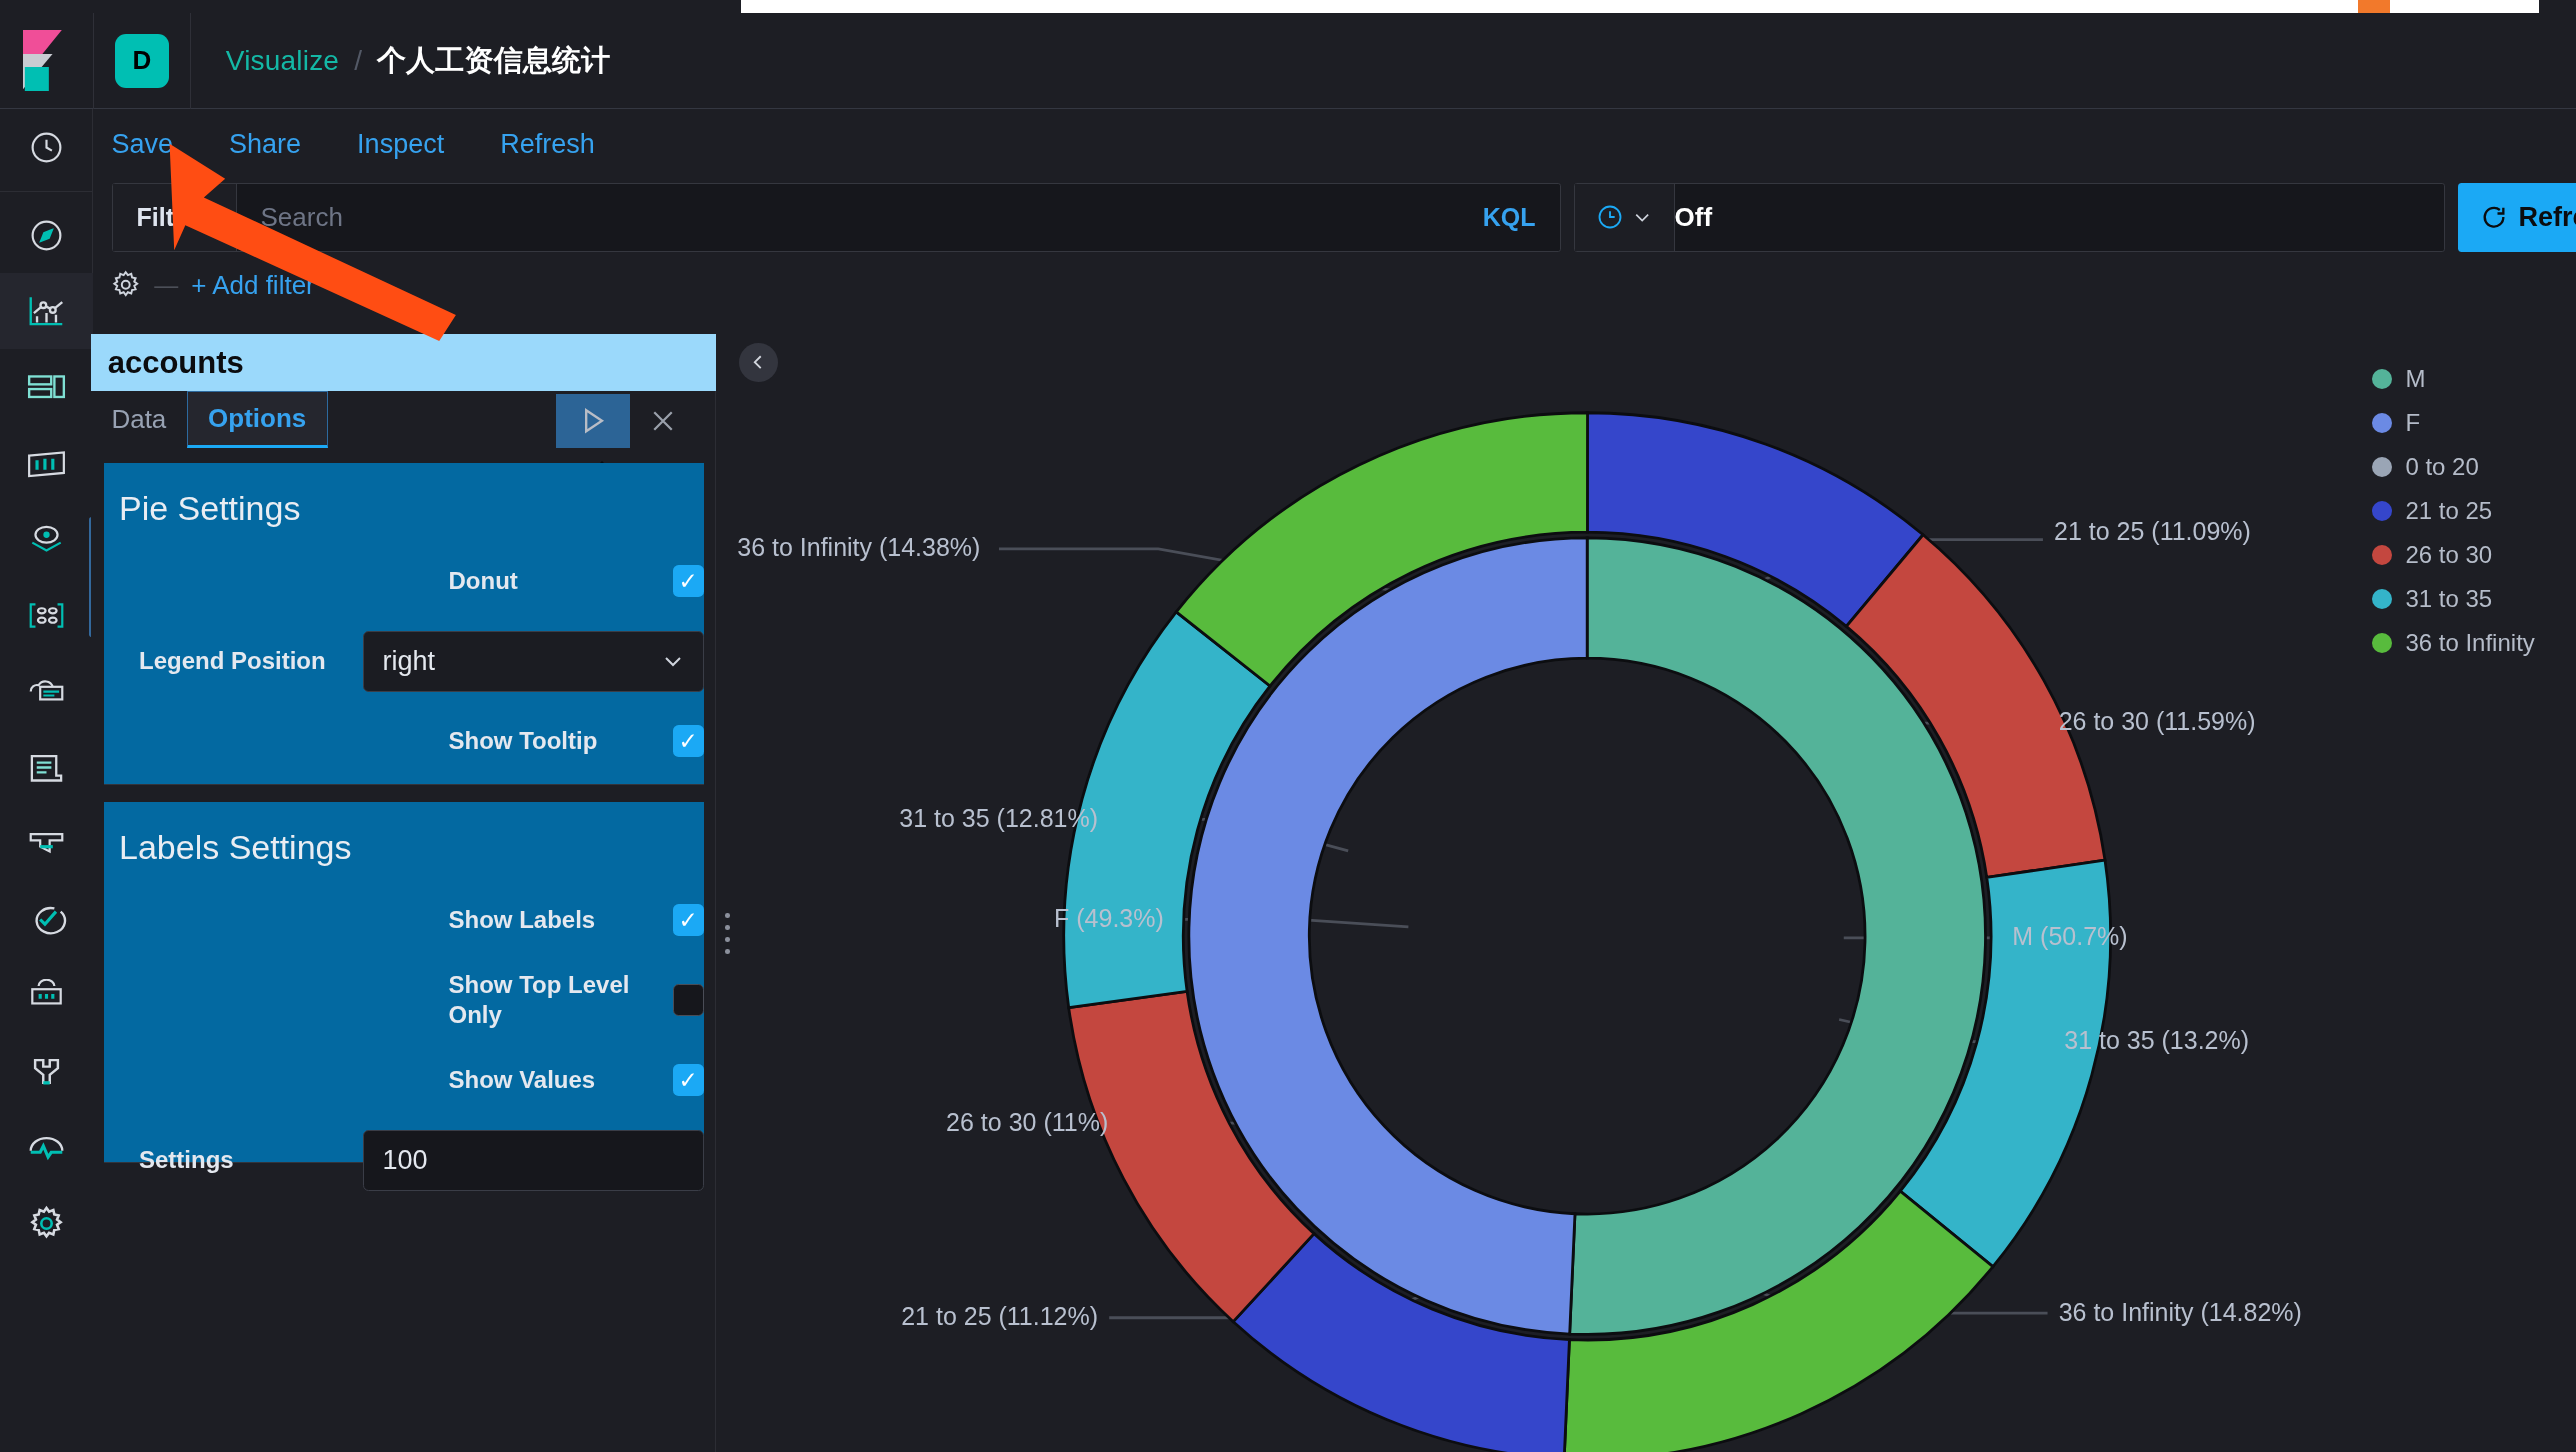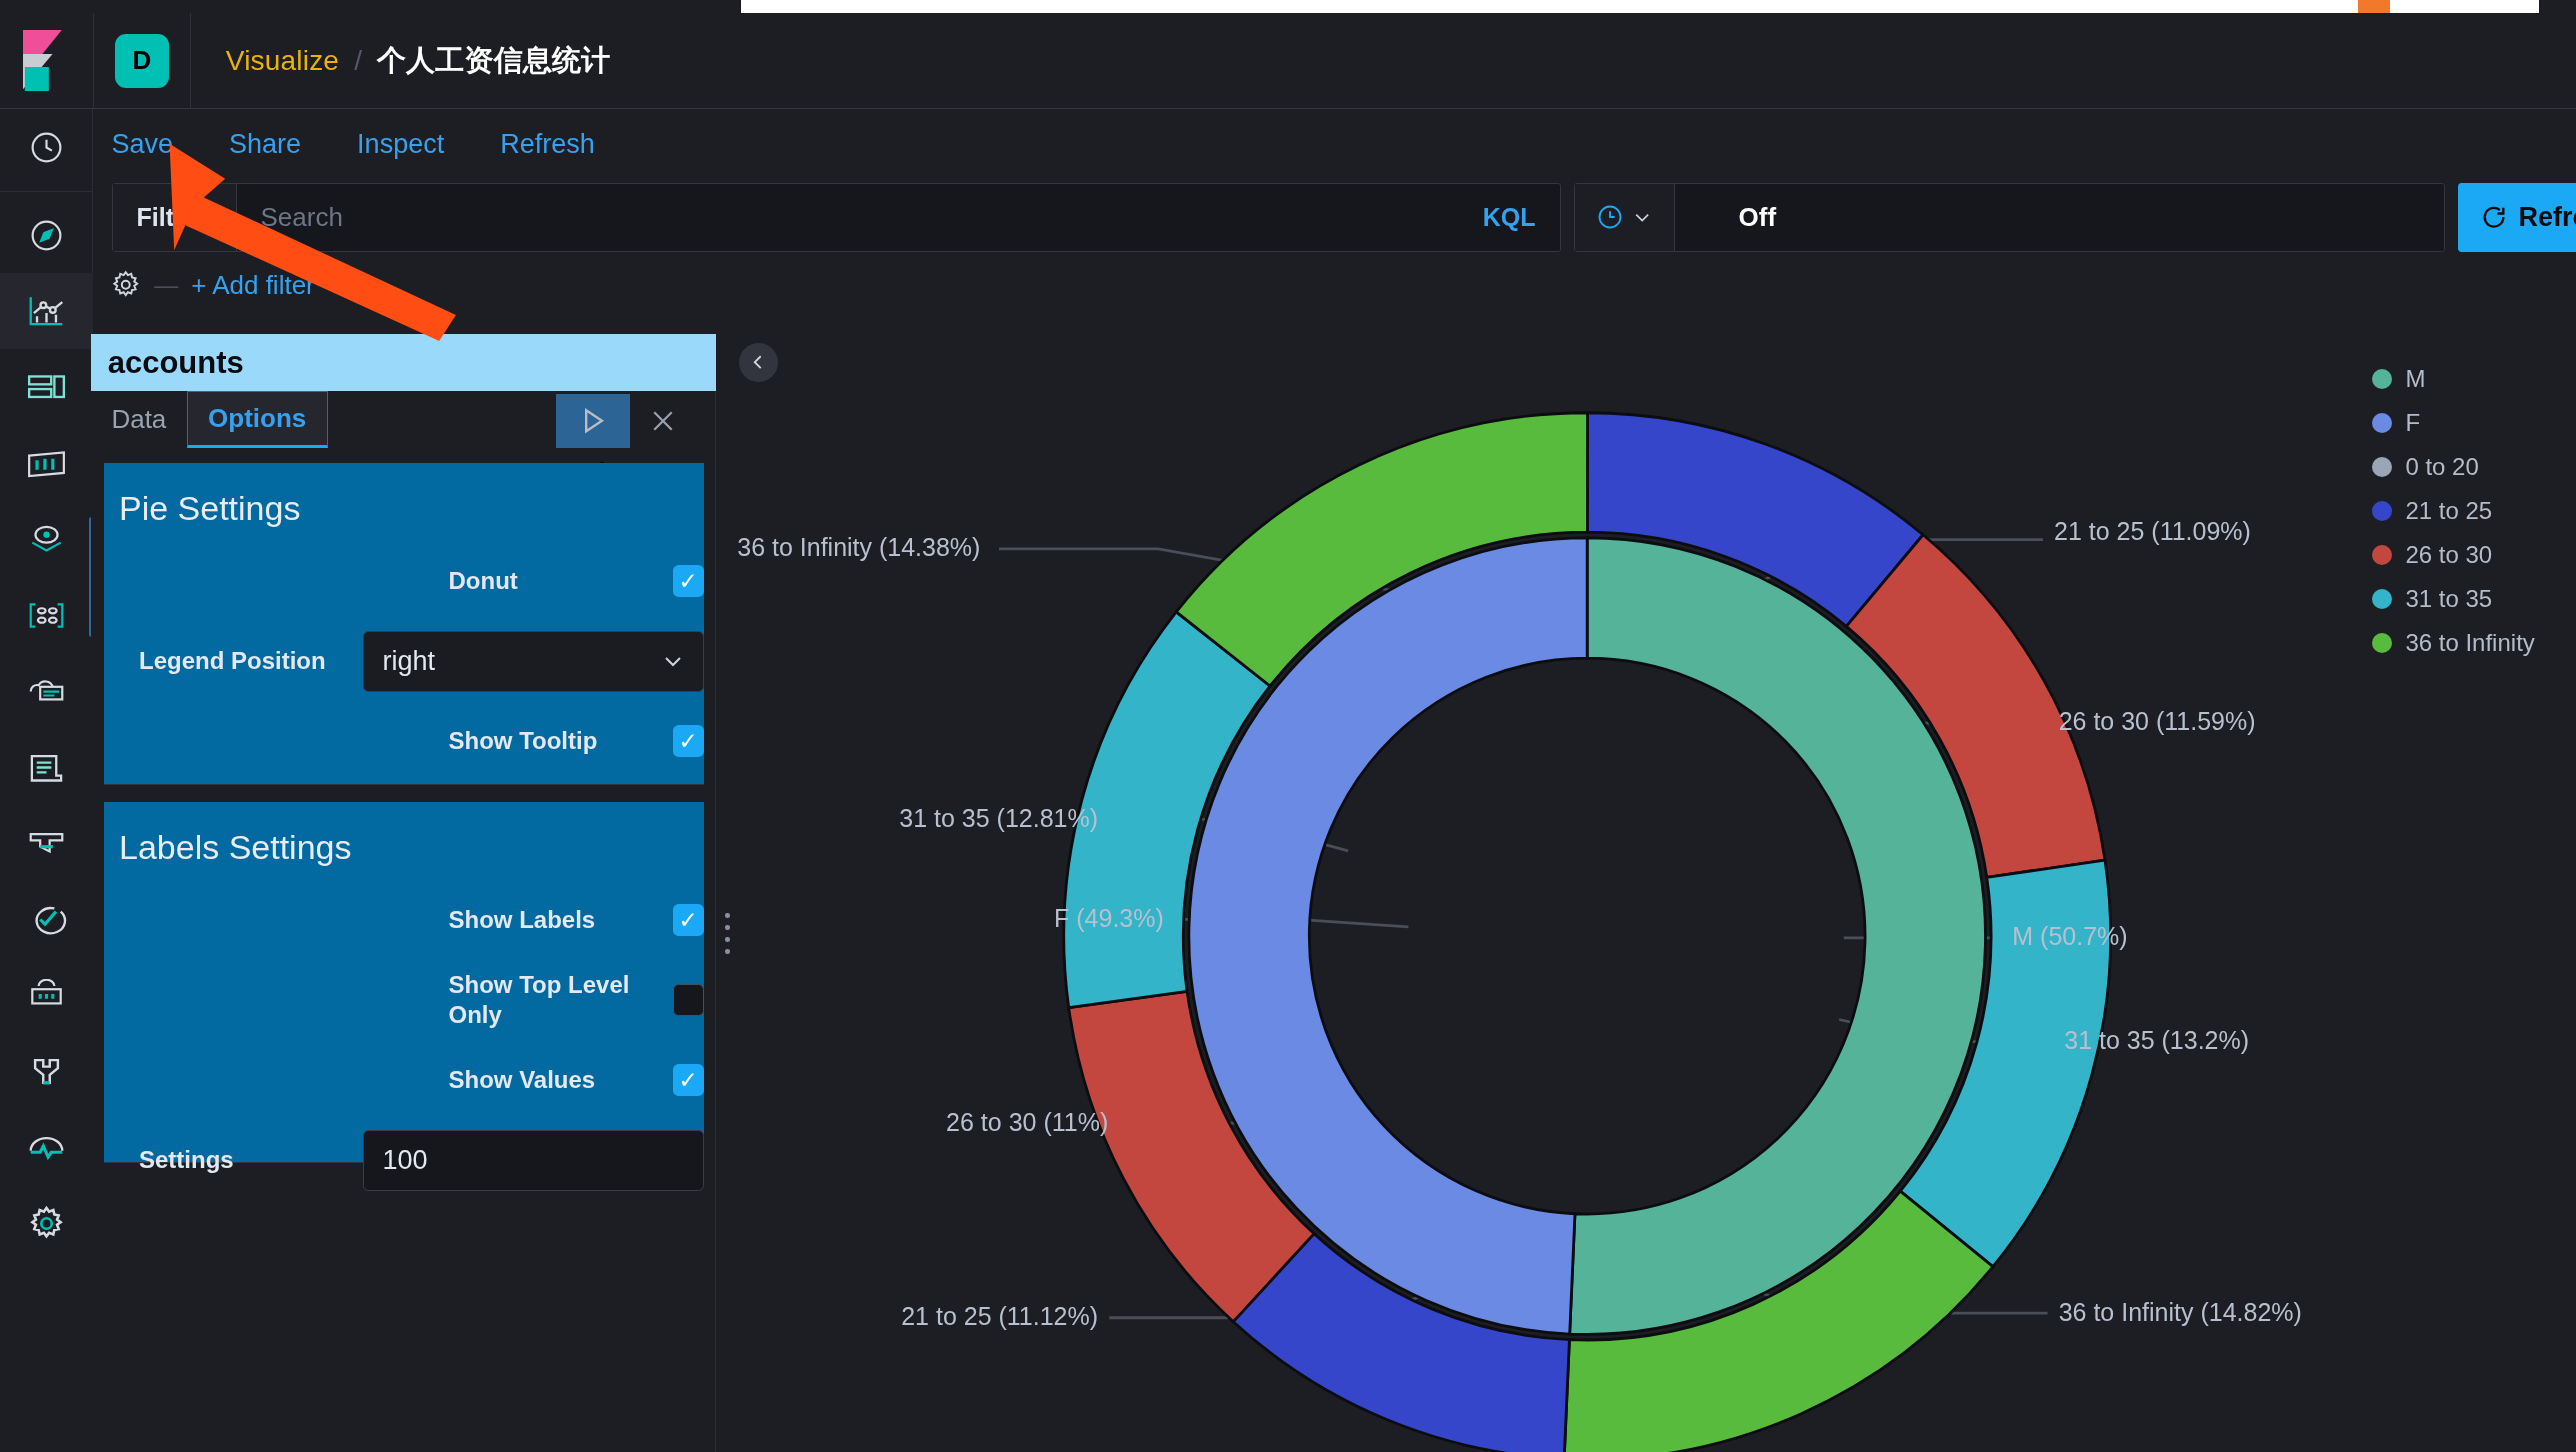--- a/index.html
+++ b/index.html
@@ -47,21 +47,21 @@
   .space-avatar {
     width: 54px; height: 54px; border-radius: 11px; background: #00bfb3;
     color: #000; font-size: 26px; font-weight: bold;
     display: flex; align-items: center; justify-content: center;
     font-family: "Liberation Sans", sans-serif;
   }
   .breadcrumbs {
     display: flex; align-items: center; gap: 0; padding-left: 35px; height: 96px;
   }
   .crumb {
-    font-size: 28px; color: #eab308; letter-spacing: 0.2px;
+    font-size: 28px; color: #14b8a6; letter-spacing: 0.2px;
   }
   .crumb.active { color: #ffffff; font-weight: bold; font-size: 29px; }
   .crumb-sep { color: #535966; font-size: 28px; margin: 0 15px; }
 
   
   .nav-rail {
     position: absolute; left: 0; top: 109px; width: 93px; height: 1344px;
     background: #1d1e24; border-right: 0.9px solid #2c2d34;
   }
   .nav-rail .rail-item {
@@ -106,21 +106,21 @@
   .kql-badge { padding-right: 24px; font-size: 25px; color: #36a2ef; font-weight: bold; }
 
   .time-wrap {
     flex: 0 0 871px; height: 69px; background: #16171c;
     border: 0.9px solid #35373f; border-radius: 2.8px; display: flex; align-items: center;
   }
   .time-btn {
     width: 100px; height: 67px; display: flex; align-items: center; justify-content: center;
     gap: 7.4px; border-right: 0.9px solid #35373f; background: #1d1e24; color: #36a2ef;
   }
-  .time-val { padding-left: 24px; font-size: 26px; color: #ffffff; font-weight: bold; margin-left: 40px; }
+  .time-val { font-size: 26px; color: #ffffff; font-weight: bold; }
 
   .refresh-btn {
     flex: 0 0 185px; height: 69px; background: #1ba9f5; border-radius: 3.7px;
     display: flex; align-items: center; justify-content: flex-start; gap: 11px;
     padding-left: 22px; color: #0b0c0f; font-size: 27px; font-weight: bold;
     overflow: hidden; white-space: nowrap;
   }
 
   
   .filter-row {

